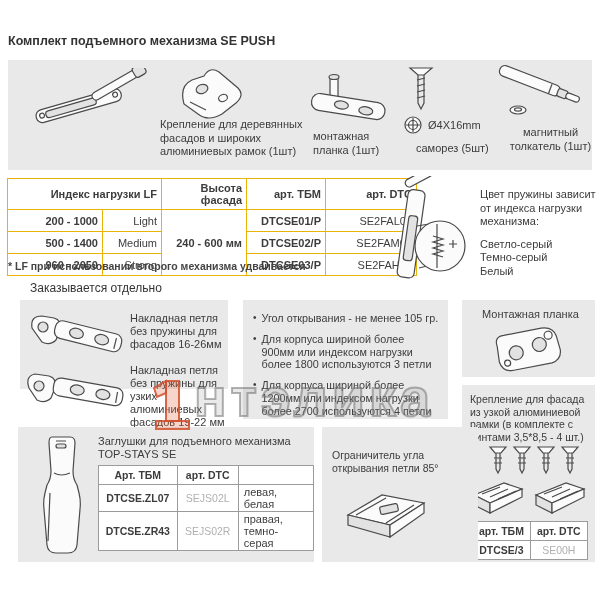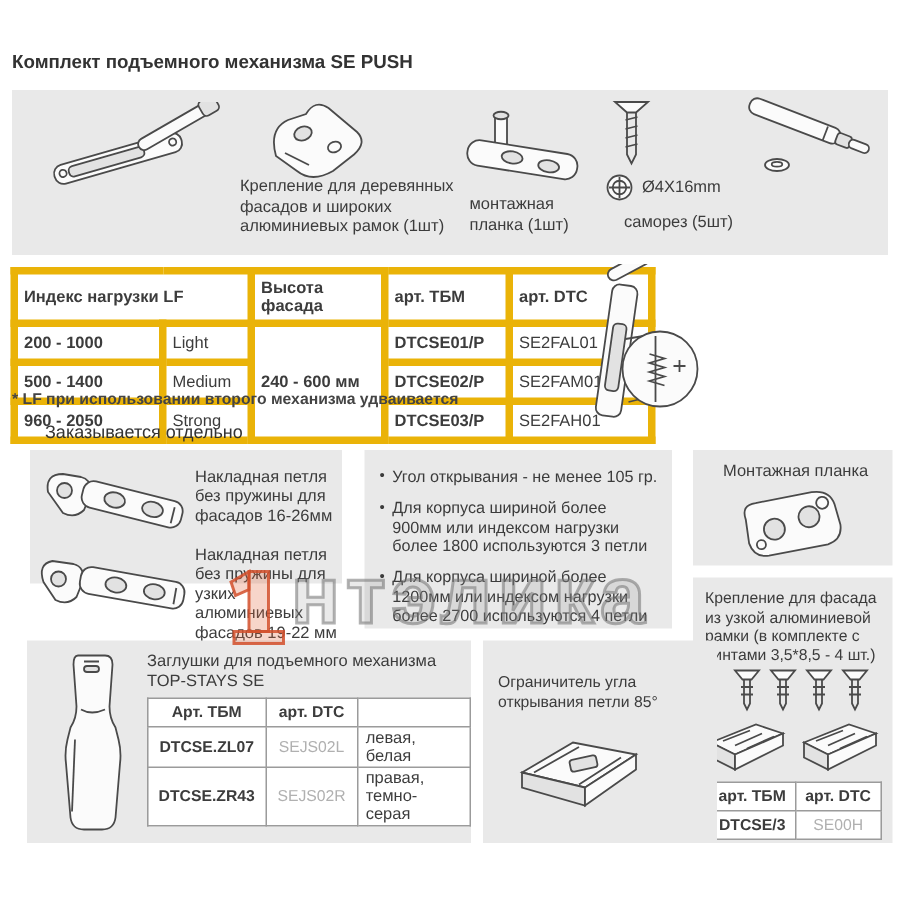--- a/index.html
+++ b/index.html
@@ -13,21 +13,21 @@
   .fillg{stroke:#4a4a4a;stroke-width:1.2;fill:#e2e2e2;}
 
   #title{left:8px;top:34px;font-size:12.5px;font-weight:bold;color:#333;}
 
   
   #kit-box{left:8px;top:60px;width:584px;height:110px;}
   .cap{position:absolute;font-size:11px;line-height:13.5px;color:#3c3c3c;}
 
   
   #load-table{position:absolute;left:7px;top:178px;border-collapse:collapse;font-size:11px;}
-  #load-table th,#load-table td{border:5px solid #eab308;text-align:left;padding:2px 4px;background:#fff;color:#3c3c3c;margin-top:37px;}
+  #load-table th,#load-table td{border:1px solid #eab308;text-align:right;padding:2px 4px;background:#fff;color:#3c3c3c;margin-top:37px;}
   #load-table th{font-weight:bold;height:26px;}
   #load-table td{height:17px;}
   .b{font-weight:bold;}
   .gray{color:#b0b0b0;font-weight:normal;}
   #footnote{left:8px;top:260px;font-size:10.5px;font-weight:bold;color:#444;}
 
   
   #spring-text{left:480px;top:188px;width:118px;font-size:11px;line-height:13.5px;}
   #spring-colors{margin-top:9px;}
 
@@ -123,20 +123,21 @@
     <svg class="abs" style="left:482px;top:4px" width="104" height="58" viewBox="0 0 104 58">
       <g transform="rotate(21 52 24)">
         <rect class="fillw" x="6" y="16" width="64" height="11" rx="5"></rect>
         <rect class="fillg" x="68" y="18" width="10" height="8" rx="2"></rect>
         <rect class="fillw" x="77" y="19" width="14" height="6" rx="3"></rect>
         <path class="line" d="M60,17 L60,27"></path>
       </g>
       <ellipse class="fillw" cx="28" cy="46" rx="8" ry="4"></ellipse>
       <ellipse class="line" cx="28" cy="45.5" rx="3.5" ry="1.6"></ellipse>
     </svg>
+    <div class="cap" style="left:495px;top:66px;width:95px;text-align:center">магнитный толкатель (1шт)</div>
   </div>
 
   <table id="load-table">
     <tbody>
         <tr>
       <th colspan="2" style="width:145px">Индекс нагрузки LF</th>
       <th style="width:76px">Высота фасада</th>
       <th style="width:70px">арт. ТБМ</th>
       <th style="width:82px">арт. DTC</th>
     </tr>
@@ -170,20 +171,26 @@
     </g>
     <g transform="rotate(-28 30 14)">
       <rect class="fillw" x="26" y="2" width="30" height="8" rx="4"></rect>
     </g>
     <path class="line" d="M34,50 L46,48 M36,92 L52,88"></path>
     <circle class="fillw" cx="57" cy="70" r="25"></circle>
     <path class="line" d="M54,48 L54,92"></path>
     <path class="line" d="M50,60 L60,63 L50,66 L60,69 L50,72 L60,75 L50,78 L60,81"></path>
     <path class="line" d="M66,68 L74,68 M70,64 L70,72"></path>
   </svg>
+  <div class="abs" id="spring-text">
+    <div>Цвет пружины зависит от индекса нагрузки механизма:</div>
+    <div id="spring-colors" style="white-space:pre-line">Светло-серый
+Темно-серый
+Белый</div>
+  </div>
 
   <div class="abs" id="sep-title">Заказывается отдельно</div>
 
   <div class="box" id="hinge-box">
     <svg class="abs" style="left:8px;top:8px" width="100" height="50" viewBox="0 0 100 50">
       <path class="fillw" d="M4,20 Q2,8 14,8 L26,10 Q34,12 32,22 L28,32 Q22,38 14,34 Z"></path>
       <circle class="fillg" cx="15" cy="19" r="5"></circle>
       <g transform="rotate(14 55 28)">
         <rect class="fillw" x="26" y="18" width="68" height="18" rx="7"></rect>
         <ellipse class="fillg" cx="48" cy="27" rx="7" ry="5"></ellipse>

